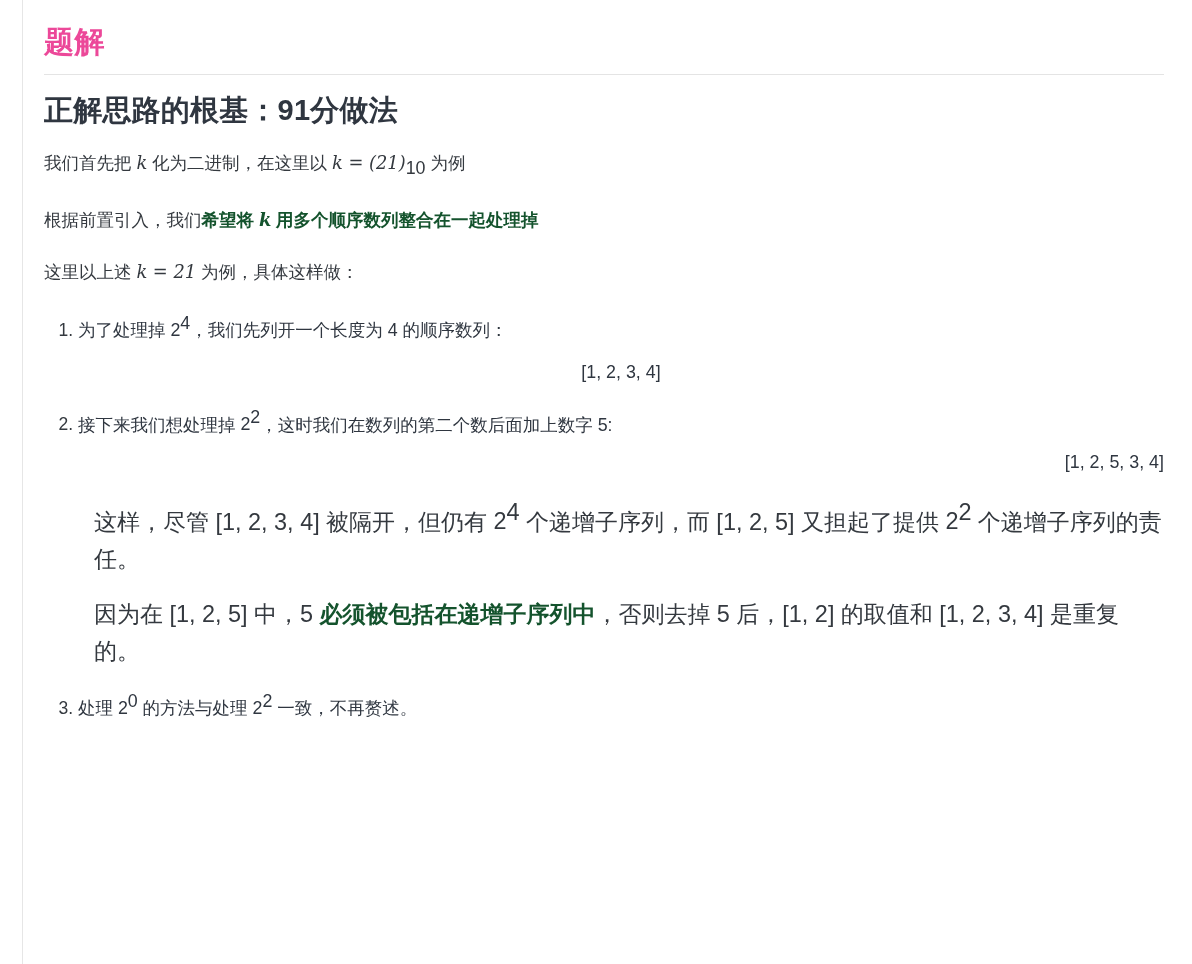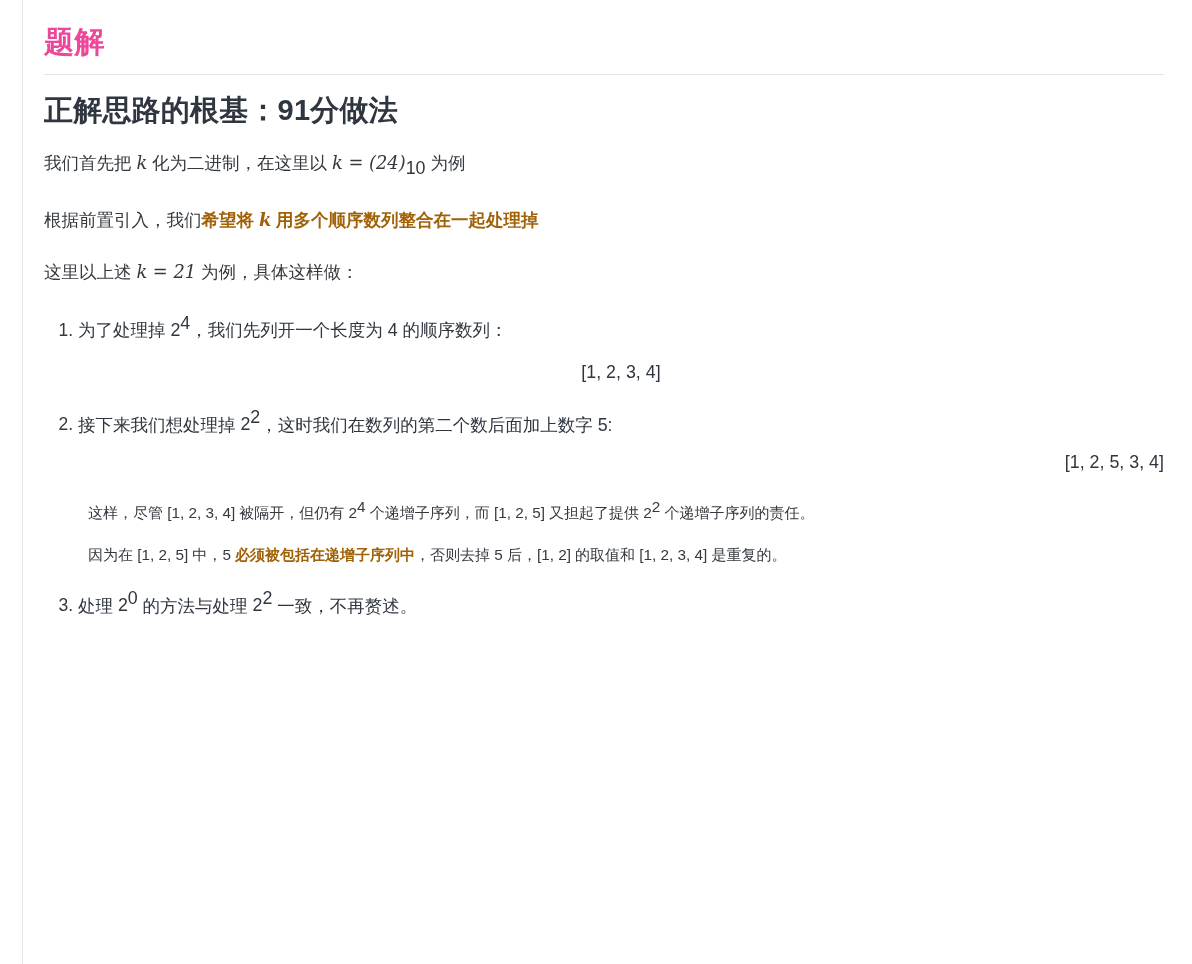--- a/index.html
+++ b/index.html
@@ -71,60 +71,60 @@
     text-align: center;
     margin: 14px 0 18px 0;
     font-size: 19px;
   }
   .block-math {
     margin: 10px 0 18px 2px;
     font-size: 19px;
     text-align: right;
   }
   .sub-para {
-    font-size: 15px;
+    font-size: 23px;
     line-height: 1.6;
-    margin: 0 0 18px 10px;
+    margin: 0 0 18px 16px;
     color: #34393f;
   }
   
   .m {
     font-family: "DejaVu Serif", "Liberation Serif", serif;
     font-style: italic;
     font-size: 1.02em;
   }
   .mn {
     font-family: Liberation Sans, sans-serif;
     font-style: normal;
     font-size: 1.02em;
   }
   .op {
     font-family: "DejaVu Serif", "Liberation Serif", serif;
     font-style: normal;
     padding: 0 0.18em;
   }
   b.strong {
     font-weight: bold;
-    color: #a16207;
+    color: #14532d;
   }
   .nowrap { white-space: nowrap; }
 </style>
 </head>
 <body>
 
 <div class="page">
   <div class="left-rule"></div>
 
   <h1 class="doc-title">题解</h1>
   <hr class="title-rule">
 
   <h2 class="section-title">正解思路的根基：91分做法</h2>
 
   <p class="para">
-    <span>我们首先把 </span><span class="m">k</span><span> 化为二进制，在这里以 </span><span class="nowrap"><span class="m">k = (24)</span><sub class="mn">10</sub></span><span> 为例</span>
+    <span>我们首先把 </span><span class="m">k</span><span> 化为二进制，在这里以 </span><span class="nowrap"><span class="m">k = (21)</span><sub class="mn">10</sub></span><span> 为例</span>
   </p>
 
 
   <p class="para">
     <span>根据前置引入，我们</span><b class="strong"><span>希望将 </span><span class="m">k</span><span> 用多个顺序数列整合在一起处理掉</span></b>
   </p>
 
   <p class="para">
     <span>这里以上述 </span><span class="m">k = 21</span><span> 为例，具体这样做：</span>
   </p>

